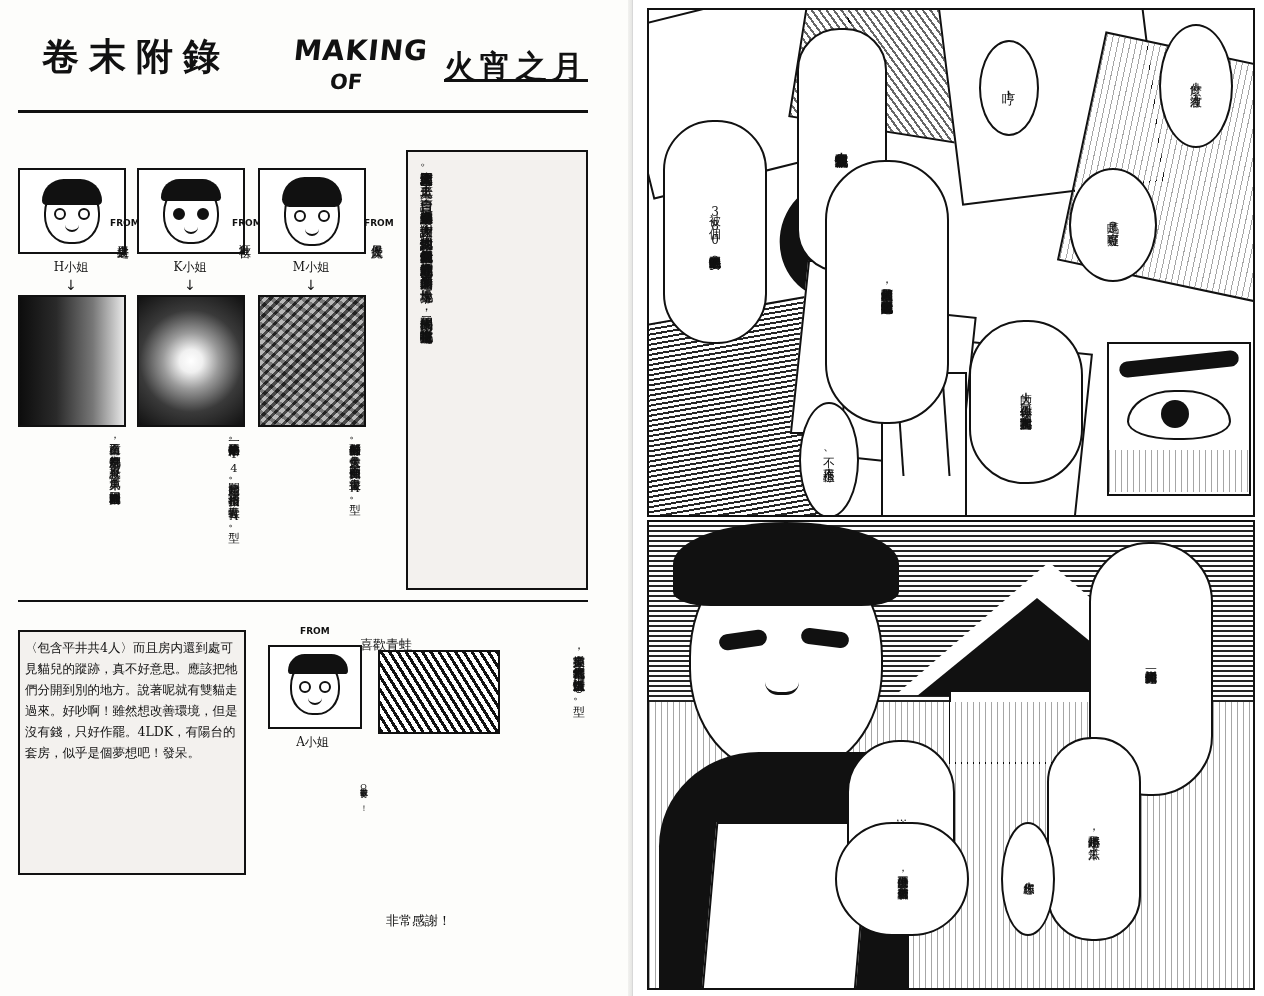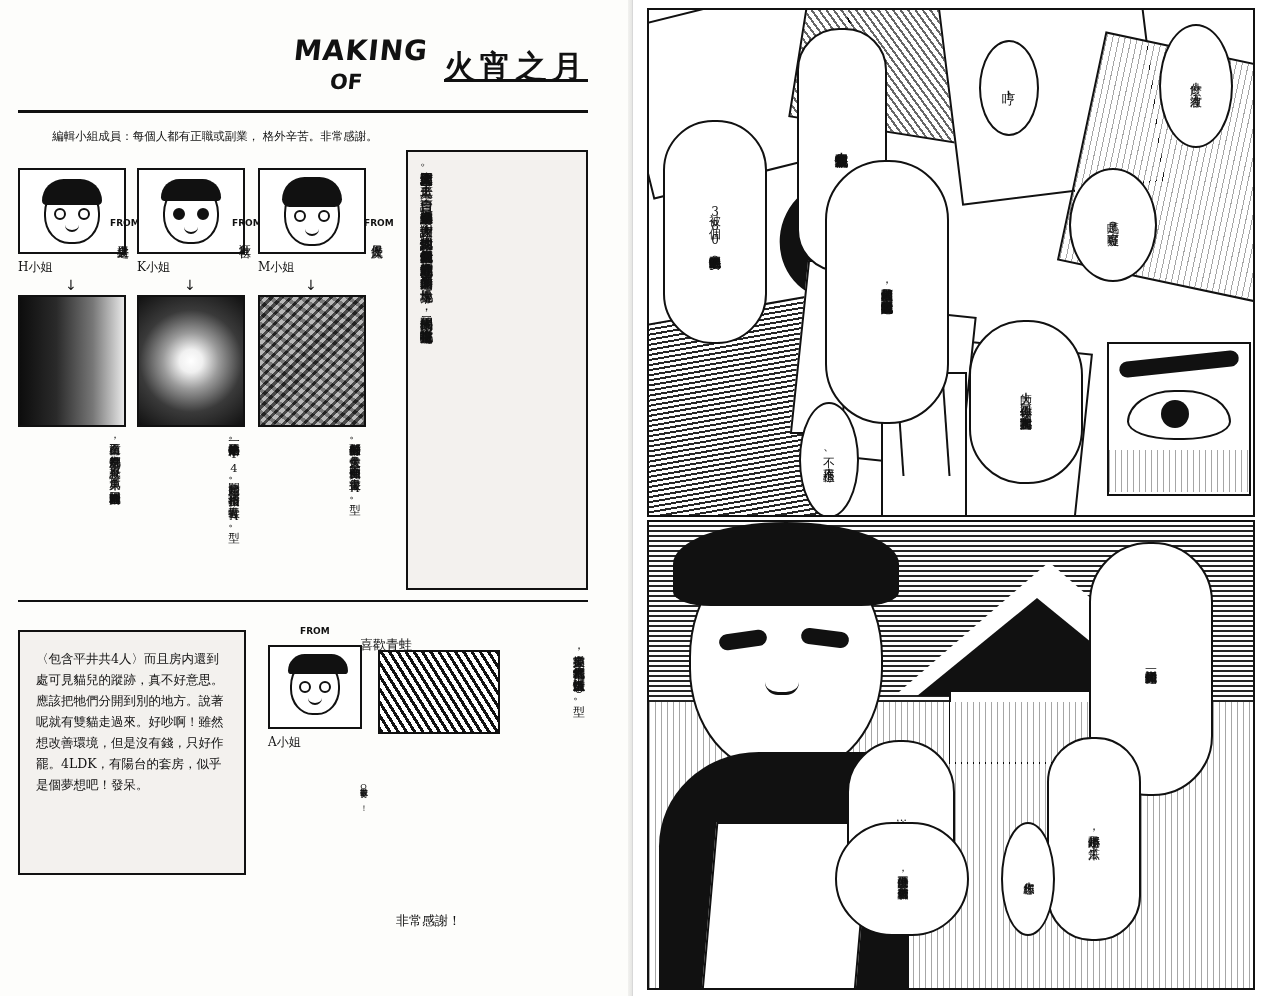--- a/index.html
+++ b/index.html
@@ -29,21 +29,21 @@
   .hr-thick{position:absolute;left:18px;top:110px;width:570px;height:3px;background:#111;}
   .hr-thin{position:absolute;left:18px;top:600px;width:570px;height:2px;background:#111;}
 
   .credit-line{position:absolute;left:50px;top:128px;width:330px;
                font-family:"DejaVu Serif",serif;font-size:11.5px;line-height:17px;
                text-align:center;color:#111;}
 
   
   .pcell{position:absolute;width:106px;}
   .pbox{width:104px;height:82px;border:2px solid #111;background:#fff;position:relative;overflow:hidden;}
-  .pname{font-family:"DejaVu Serif",serif;font-size:12px;margin-top:5px;}
+  .pname{text-align:center;font-family:"DejaVu Serif",serif;font-size:12px;margin-top:5px;}
   .arrowdown{text-align:center;font-size:14px;line-height:14px;margin-top:2px;}
   .swatch{width:104px;height:128px;border:2px solid #111;margin-top:3px;}
   .sw1{background:linear-gradient(to right,#0d0d0d 0%,#2a2a2a 35%,#777 70%,#e8e8e8 100%);}
   .sw2{background:radial-gradient(circle at 50% 50%,#ffffff 0%,#f0f0f0 14%,#9a9a9a 34%,#3a3a3a 62%,#111 100%);}
   .sw3{background:
       repeating-linear-gradient(135deg,rgba(0,0,0,.55) 0 3px,rgba(255,255,255,.25) 3px 7px),
       repeating-linear-gradient(35deg,rgba(0,0,0,.45) 0 4px,rgba(255,255,255,.2) 4px 9px),
       #8a8a8a;}
   .pdesc{font-family:"DejaVu Serif",serif;font-size:11.5px;line-height:18px;
          writing-mode:vertical-rl;text-orientation:upright;height:150px;margin-top:8px;
@@ -55,39 +55,39 @@
 
   
   .bigbox{position:absolute;left:406px;top:150px;width:182px;height:440px;
           border:2px solid #111;background:#f3f1ee;padding:10px 8px;box-sizing:border-box;}
   .bigbox .inner{writing-mode:vertical-rl;text-orientation:upright;
                  font-family:"DejaVu Serif",serif;font-size:13px;line-height:21px;
                  height:418px;text-align:left;}
 
   
   .botbox{position:absolute;left:18px;top:630px;width:228px;height:245px;
-          border:2px solid #111;background:#f3f1ee;padding:16px;box-sizing:border-box;}
+          border:2px solid #111;background:#f3f1ee;padding:5px;box-sizing:border-box;}
   .botbox .inner{font-family:"DejaVu Serif",serif;font-size:12.5px;line-height:21px;}
 
   .abox{position:absolute;left:268px;top:645px;width:89px;}
   .abox .pbox{width:90px;height:80px;}
   .tbox{position:absolute;left:268px;top:778px;width:92px;}
   .tbox .pbox{width:90px;height:86px;}
 
   .mini-ill{position:absolute;left:378px;top:650px;width:118px;height:80px;border:2px solid #111;
     background:
       repeating-linear-gradient(58deg,#111 0 3px,#fff 3px 7px),
       repeating-linear-gradient(-42deg,#111 0 2px,#fff 2px 9px);}
   .mini-cap{position:absolute;left:510px;top:646px;width:78px;
             writing-mode:vertical-rl;text-orientation:upright;
             font-family:"DejaVu Serif",serif;font-size:12px;line-height:19px;height:110px;}
 
   .para-bottom{position:absolute;left:372px;top:780px;width:218px;
                font-family:"DejaVu Serif",serif;font-size:12.5px;line-height:22px;}
-  .thanks{position:absolute;left:386px;top:912px;font-family:"DejaVu Serif",serif;font-size:13px;margin-left:10px;}
+  .thanks{position:absolute;left:386px;top:912px;font-family:"DejaVu Serif",serif;font-size:13px;}
 
   
   .face{position:absolute;left:50%;transform:translateX(-50%);}
   .head{width:52px;height:58px;border:2px solid #111;border-radius:50% 50% 45% 45%;background:#fff;}
   .hair{position:absolute;left:-4px;top:-5px;width:60px;height:26px;background:#111;
         border-radius:30px 30px 6px 6px;}
   .eye{position:absolute;width:8px;height:8px;border:2px solid #111;border-radius:50%;background:#fff;}
   .mouth{position:absolute;width:14px;height:6px;border-bottom:2px solid #111;border-radius:0 0 12px 12px;}
 
   
@@ -111,29 +111,28 @@
                 letter-spacing:2px;color:#111;}
 </style>
 </head>
 <body>
 
 <div class="page">
 
   <div class="left-page">
 
     <div class="title-row">
+      <div class="t-main">卷末附錄</div>
       <div class="t-making">MAKING</div>
       <div class="t-of">OF</div>
       <div class="t-sub">火宵之月</div>
     </div>
 
     <div class="hr-thick"></div>
 
-    <div class="credit-line">編輯小組成員：每個人都有正職或副業，
-格外辛苦。非常感謝。</div>
 
     <div class="pcell" style="left:18px;top:168px;">
       <div class="pbox">
         <div class="face" style="top:12px;">
           <div class="head" style="position:relative;">
             <div class="hair"></div>
             <div class="eye" style="left:8px;top:24px;"></div>
             <div class="eye" style="right:8px;top:24px;"></div>
             <div class="mouth" style="left:19px;top:40px;"></div>
           </div>

